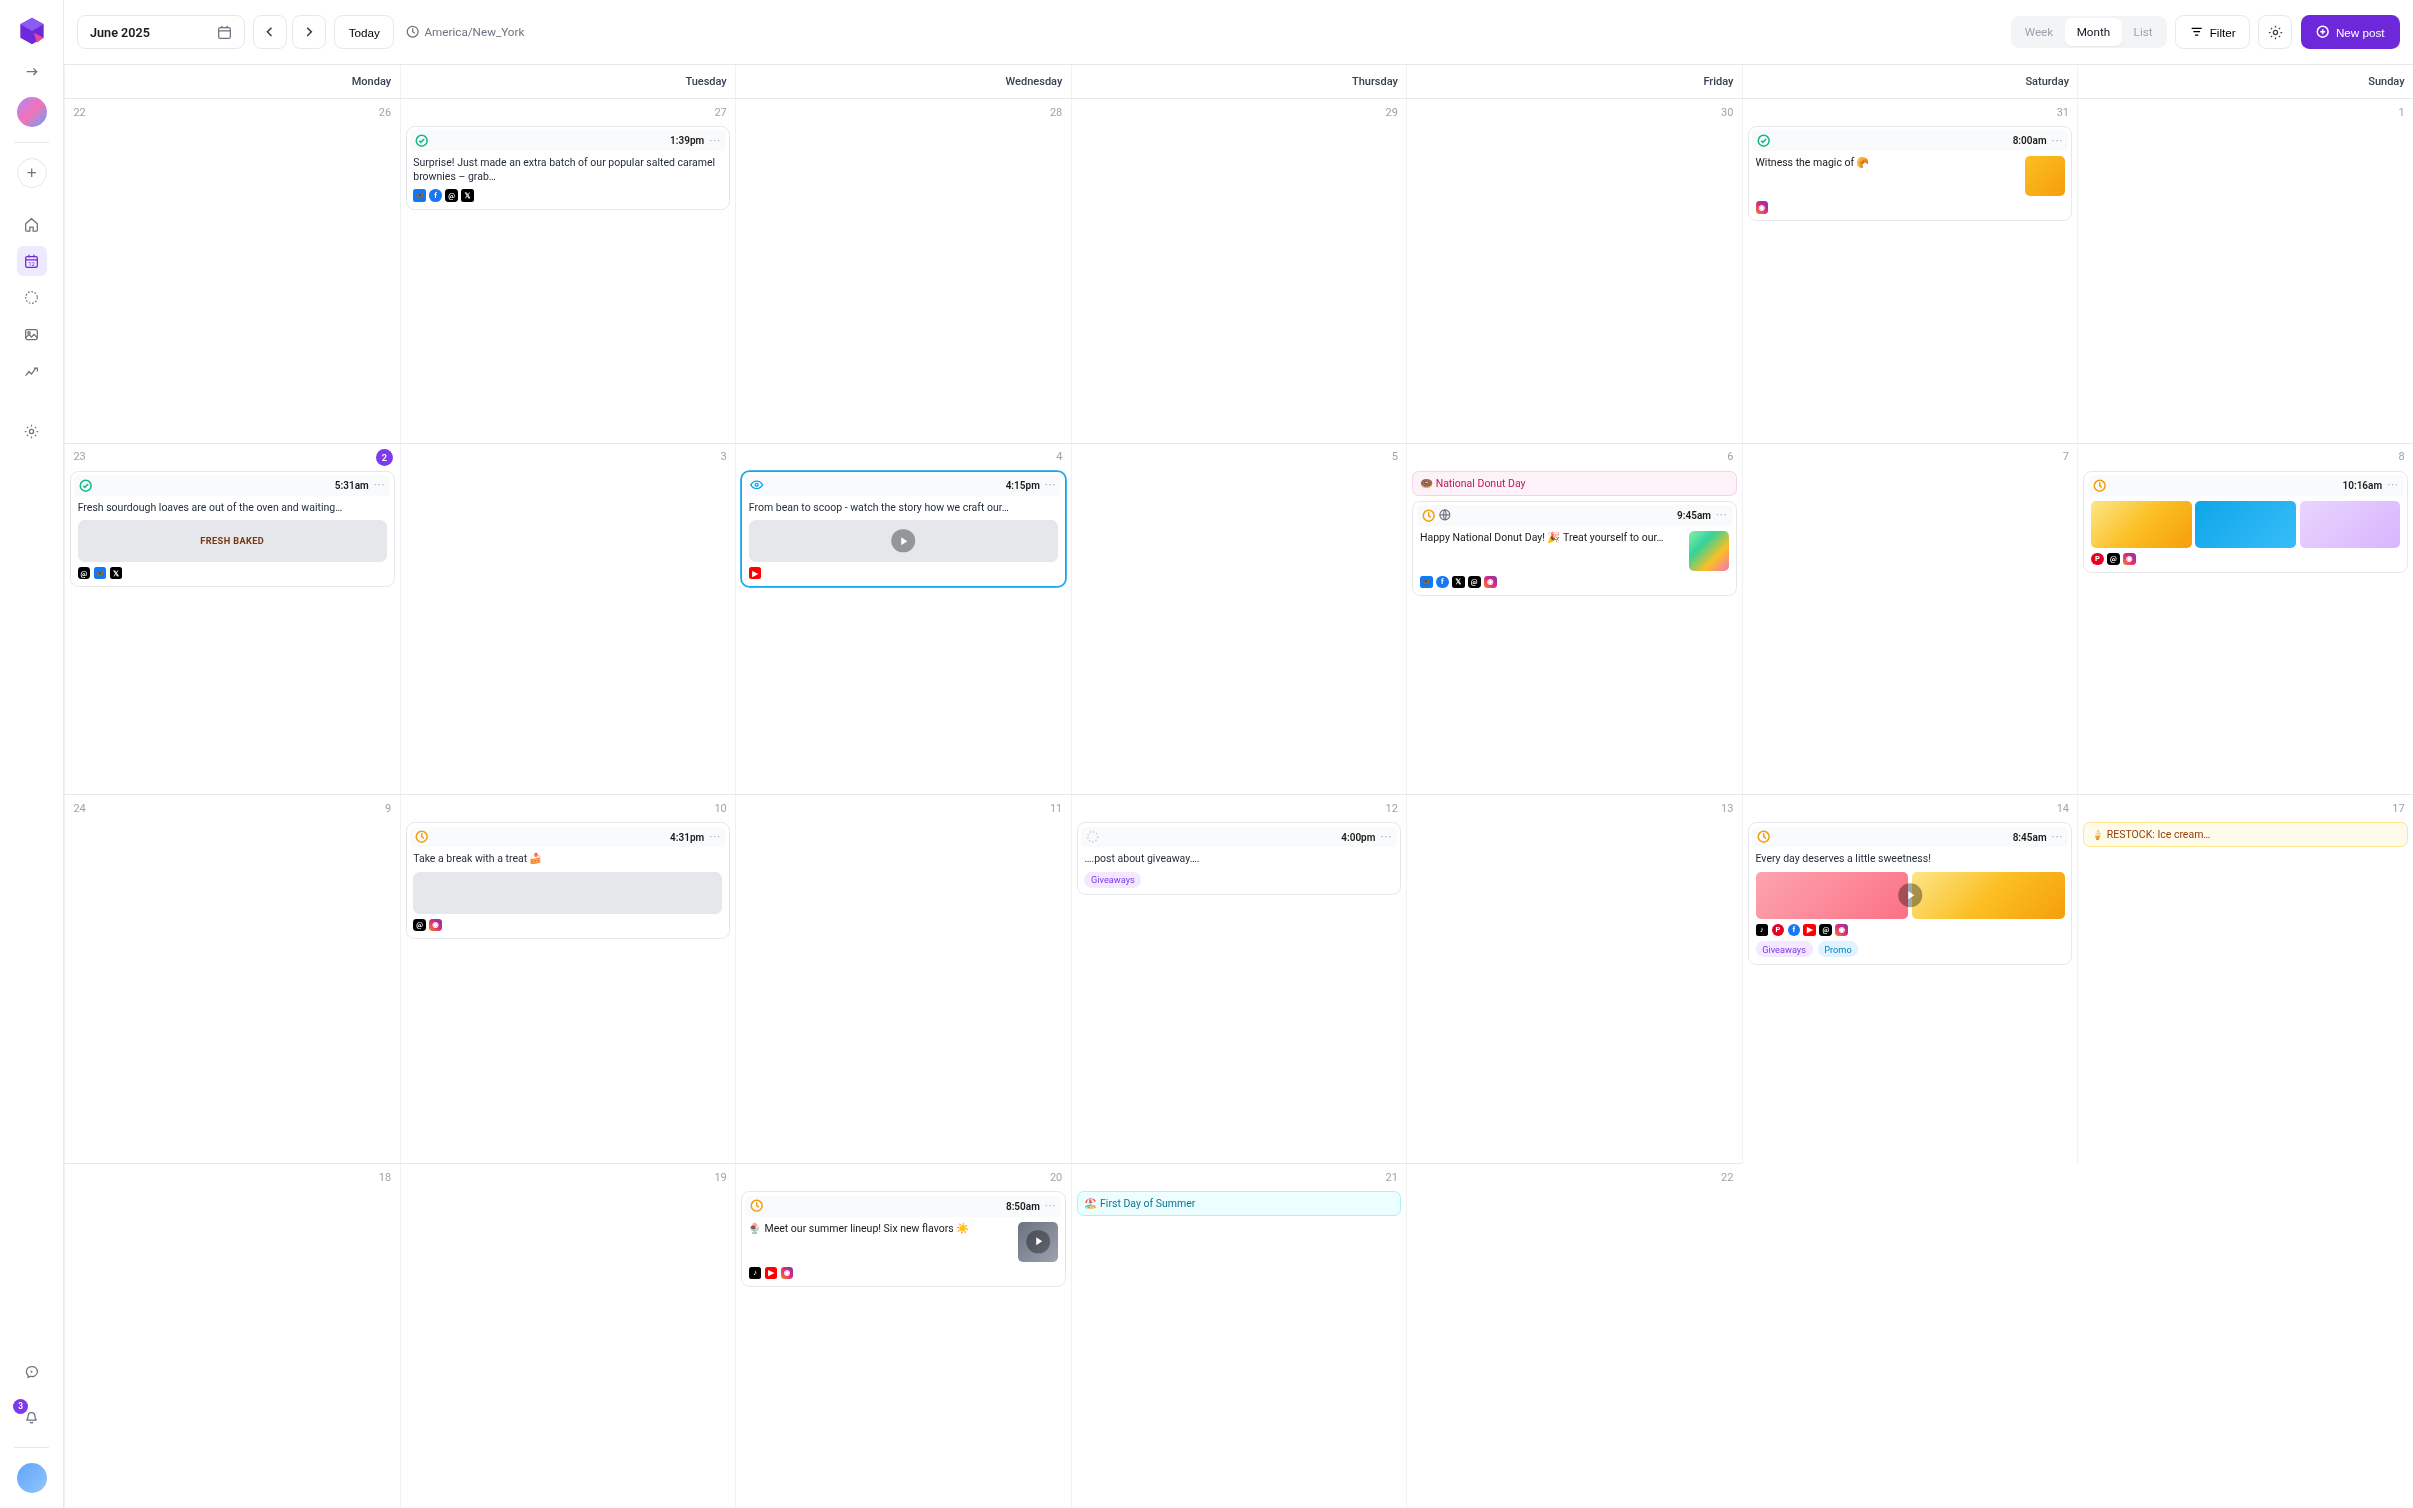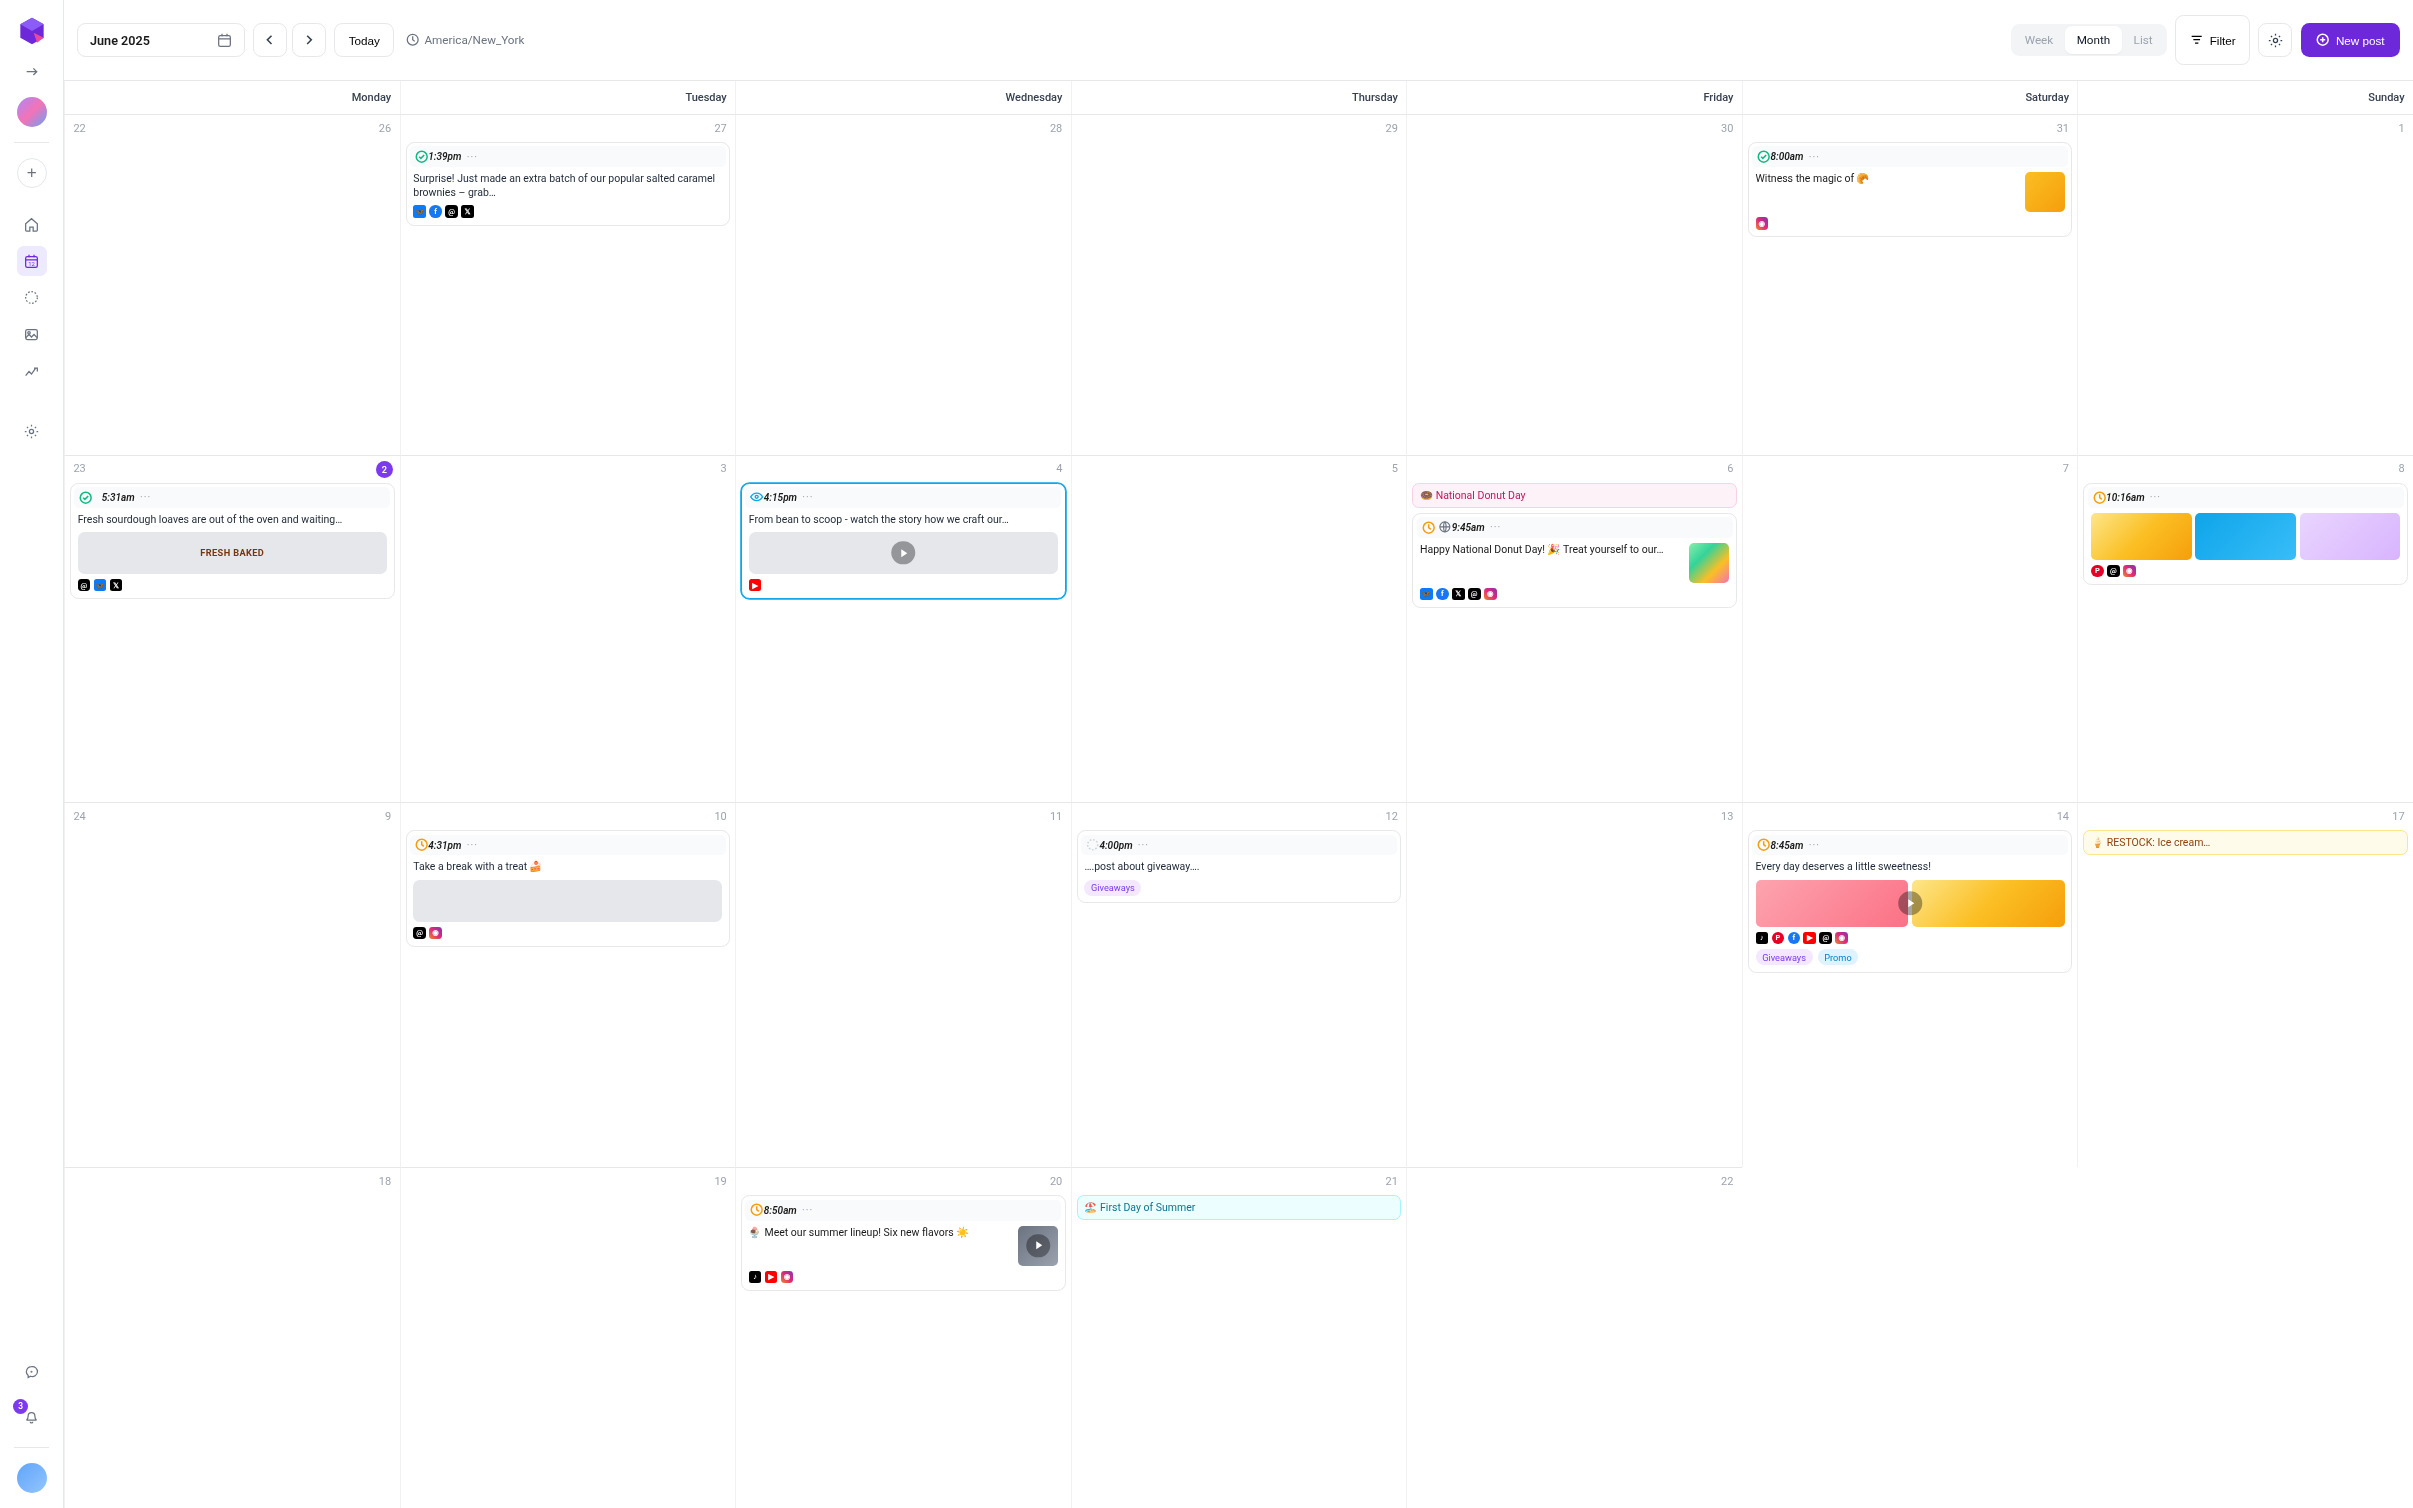--- a/index.html
+++ b/index.html
@@ -23,37 +23,37 @@
 .month-picker { border:0.8px solid #e5e7eb; border-radius:8.4px; padding: 0 11.7px; height:34px; display:flex; align-items:center; gap: 67px; font-weight:600; font-size:12.6px;}
 .month-picker .cal-icon { color:#6b7280; }
 .nav-btns { display:flex; gap:5px; }
 .sq-btn { width:34px;height:34px;border:0.8px solid #e5e7eb;border-radius:8.4px;display:flex;align-items:center;justify-content:center;color:#374151;background:#fff;cursor:pointer; }
 .today-btn { height:34px;padding:0 13.4px;border:0.8px solid #e5e7eb;border-radius:8.4px;background:#fff;font-weight:500;font-size:11.7px;cursor:pointer; }
 .tz { display:flex;align-items:center;gap:5px;color:#6b7280;font-size:11.7px;margin-left:3.4px; }
 .spacer { flex:1; }
 .view-seg { display:flex;background:#f3f4f6;border-radius:8.4px;padding:2.5px;gap:0; }
 .view-seg .seg { padding:6.7px 11.7px;border-radius:6.7px;font-size:11.7px;color:#9ca3af;cursor:pointer; }
 .view-seg .seg.active { background:#fff;color:#111827;box-shadow:0 0.8px 1.7px rgba(0,0,0,0.05); }
-.filter-btn { height:50px;padding:0 13.4px;border:0.8px solid #e5e7eb;border-radius:8.4px;background:#fff;display:flex;align-items:center;gap:6.7px;font-size:11.7px;cursor:pointer; }
+.filter-btn { height:34px;padding:0 13.4px;border:0.8px solid #e5e7eb;border-radius:8.4px;background:#fff;display:flex;align-items:center;gap:6.7px;font-size:11.7px;cursor:pointer; }
 .icon-btn { width:34px;height:34px;border:0.8px solid #e5e7eb;border-radius:8.4px;display:flex;align-items:center;justify-content:center;background:#fff;cursor:pointer;color:#374151; }
 .new-post-btn { height:34px;padding:0 15px;background:#6d28d9;color:#fff;border:none;border-radius:8.4px;display:flex;align-items:center;gap:6.7px;font-size:11.7px;font-weight:500;cursor:pointer; }
 
 .calendar { flex:1; display:flex; flex-direction:column; border-top:0.8px solid #e5e7eb; overflow:hidden;}
 .cal-header { display:grid; grid-template-columns: repeat(7,1fr); }
 .cal-header .dow { padding:10px 8.4px; text-align:right; font-weight:500; font-size:11px; color:#374151; border-left:0.8px solid #f1f1f1;}
 .cal-body { flex:1; display:grid; grid-template-columns: repeat(7,1fr); grid-auto-rows: minmax(151px, auto); overflow-y:auto;}
 .cell { border-top:0.8px solid #e5e7eb; border-left:0.8px solid #f1f1f1; padding:5px; position:relative; }
 .cell .daynum { font-size:11px;color:#9ca3af; position:absolute; top:6.7px; right:8.4px; }
 .cell .daynum.left { left:8.4px; right:auto; }
 .cell .badge-circle { position:absolute; top:5px; right:6.7px; width:17px;height:17px;border-radius:50%;background:#7c3aed;color:#fff;font-size:9.2px;display:flex;align-items:center;justify-content:center;font-weight:600; }
 .cell-content { margin-top:22px; display:flex;flex-direction:column;gap:5px; }
 
 .post { border:0.8px solid #e5e7eb; border-radius:8.4px; background:#fff; padding:6.7px; font-size:10px; display:flex;flex-direction:column;gap:5px;}
 .post.selected { border-color:#0ea5e9; box-shadow: 0 0 0 0.8px #0ea5e9;}
-.post-head { display:flex;align-items:center;justify-content:flex-start;background:#f9fafb;border-radius:5px;padding:3.4px 5px;margin:-3.4px -3.4px 0 -3.4px;font-style:italic; }
+.post-head { display:flex;align-items:center;justify-content:space-between;background:#f9fafb;border-radius:5px;padding:3.4px 5px;margin:-3.4px -3.4px 0 -3.4px; }
 .post-head .left { display:flex;align-items:center;gap:3.4px; }
 .post-head .time { font-weight:600; font-size:10px; }
 .post-head .more { color:#9ca3af; font-size:11.7px; letter-spacing:0.8px; }
 .post .excerpt { font-size:10.5px; line-height:1.35; color:#1f2937; }
 .post .thumb { width:100%; border-radius:6.7px; background:#e5e7eb; height:42px; }
 .post .thumb-row { display:flex; gap:3.4px; }
 .post .thumb-row .t { flex:1; height:47px; border-radius:5px; }
 .post .thumb-side { display:flex; gap:6.7px; }
 .post .thumb-side .txt { flex:1; font-size:10.5px; line-height:1.3; }
 .post .thumb-side .t { width:40px;height:40px;border-radius:5px;}

